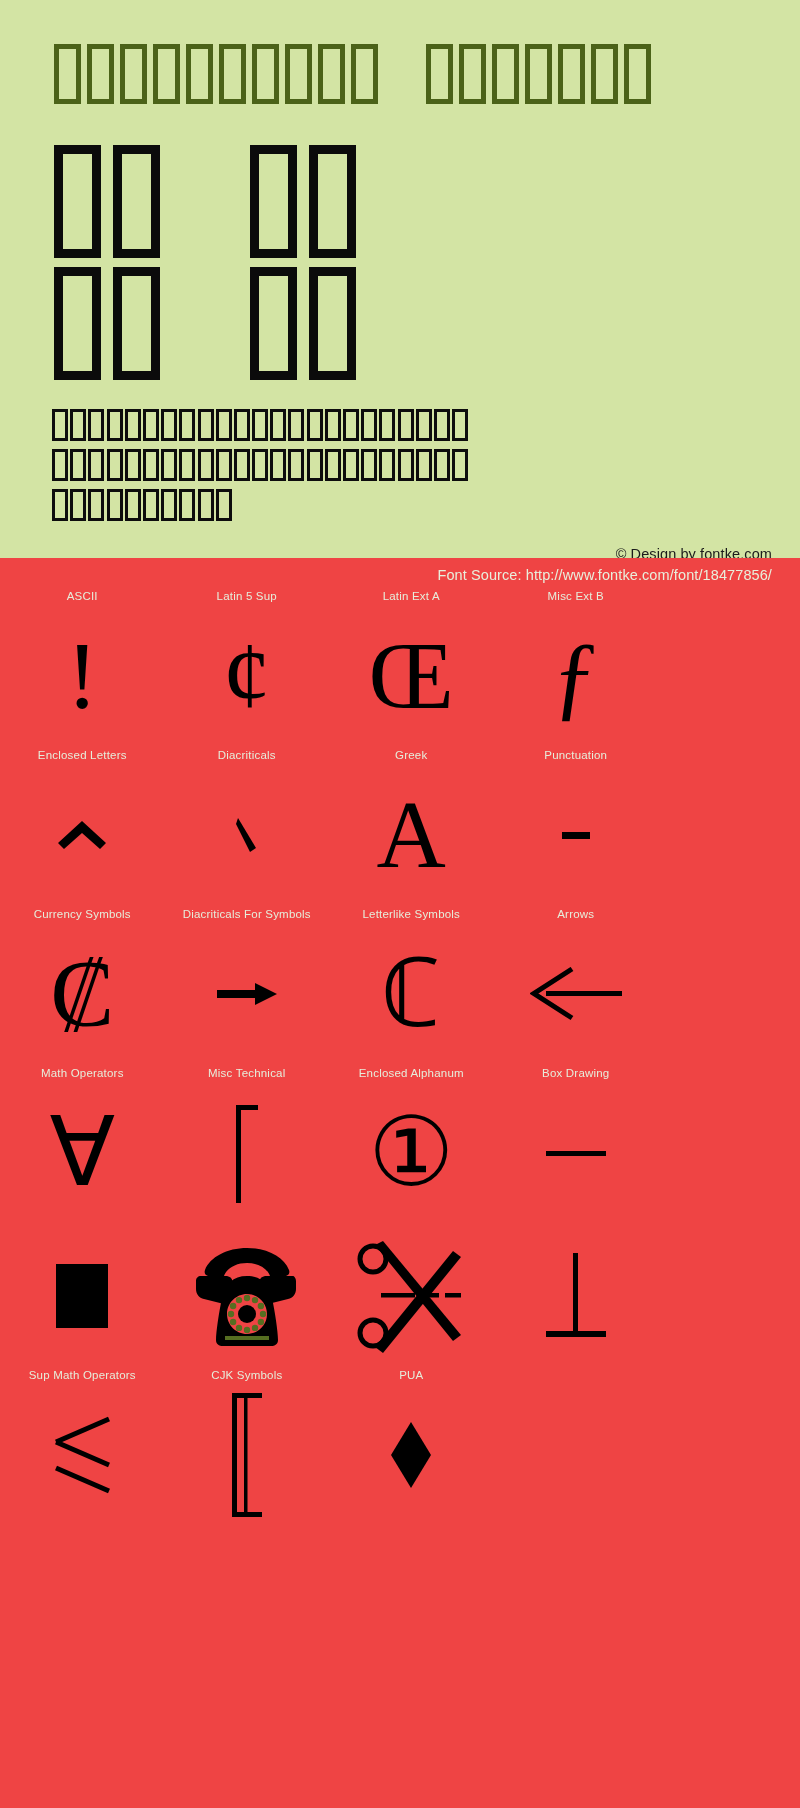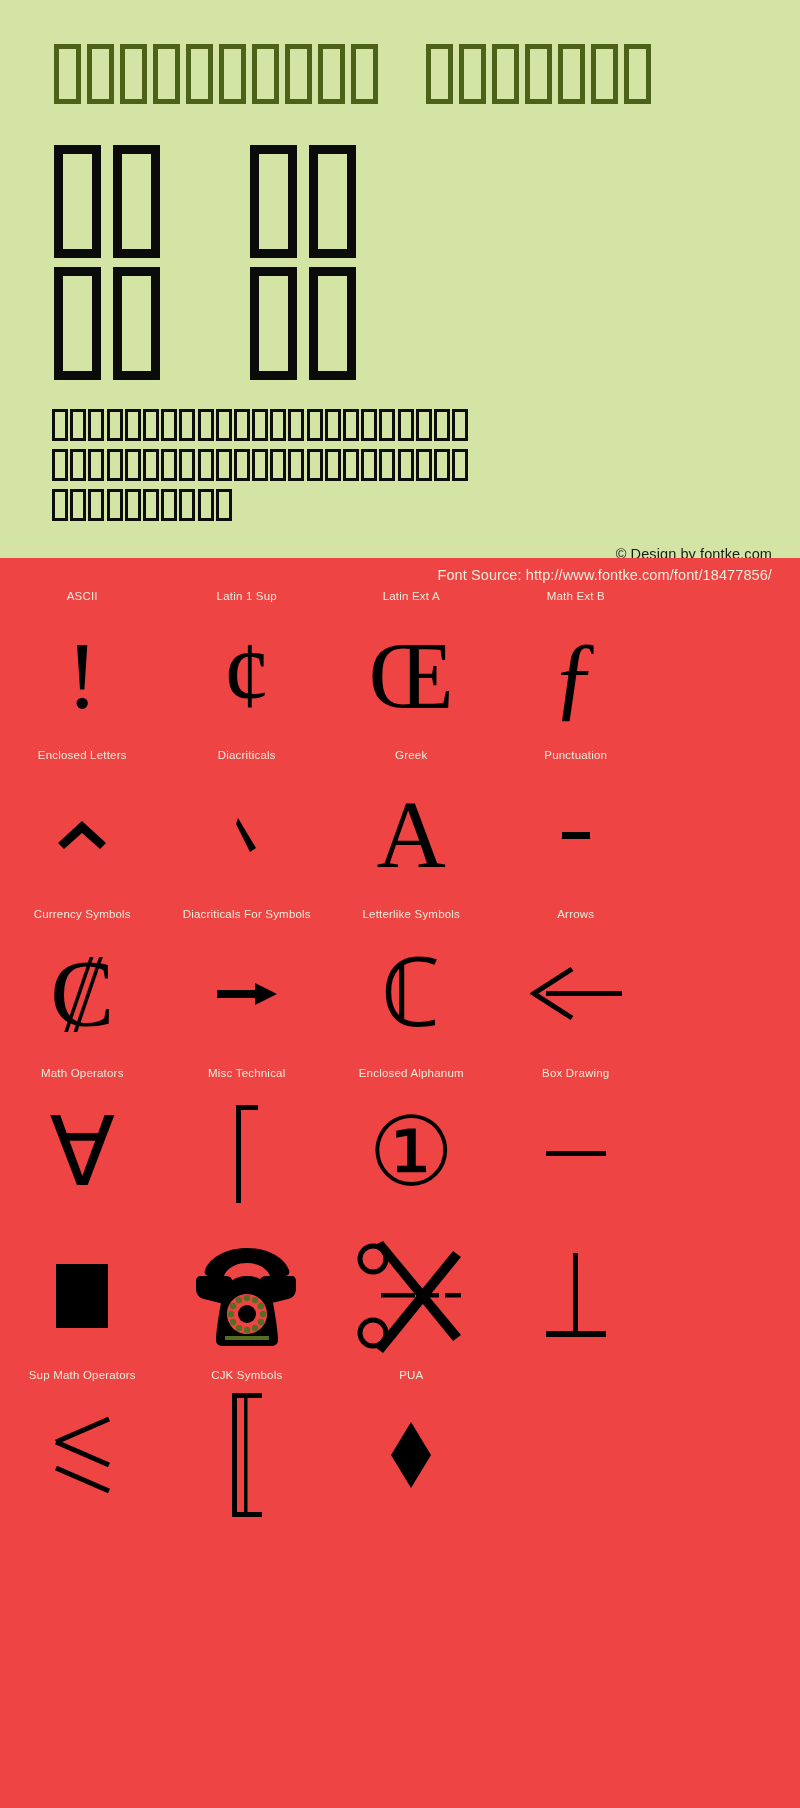--- a/index.html
+++ b/index.html
@@ -254,27 +254,27 @@
 
   <div class="bottom-panel">
     <div class="font-source">Font Source: http://www.fontke.com/font/18477856/</div>
 
     <div class="grid">
         <div class="blk-row">
           <div class="cell">
             <div class="cell-label">ASCII</div>
           </div>
           <div class="cell">
-            <div class="cell-label">Latin 1 Sup</div>
+            <div class="cell-label">Latin 5 Sup</div>
           </div>
           <div class="cell">
             <div class="cell-label">Latin Ext A</div>
           </div>
           <div class="cell">
-            <div class="cell-label">Math Ext B</div>
+            <div class="cell-label">Misc Ext B</div>
           </div>
         </div>
         <div class="blk-row">
           <div class="cell">
             <div class="cell-glyph">!</div>
           </div>
           <div class="cell">
             <div class="cell-glyph">¢</div>
           </div>
           <div class="cell">

